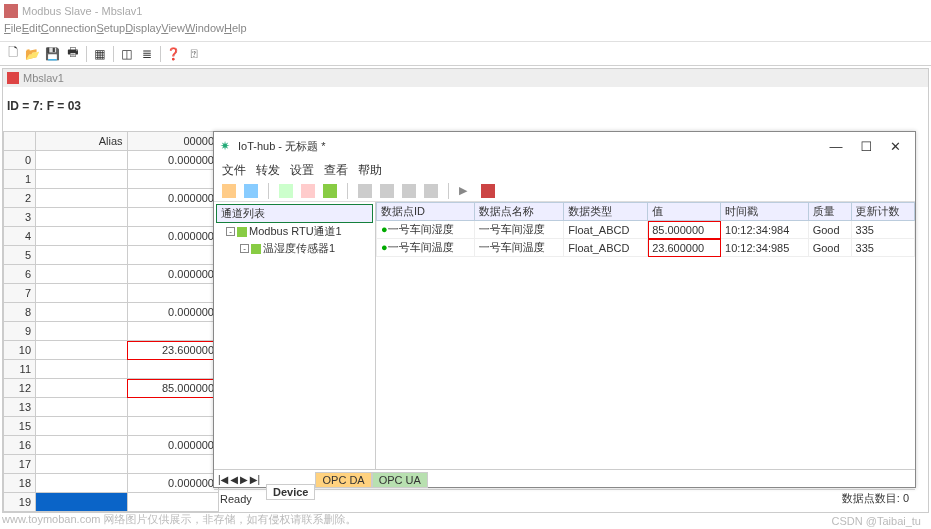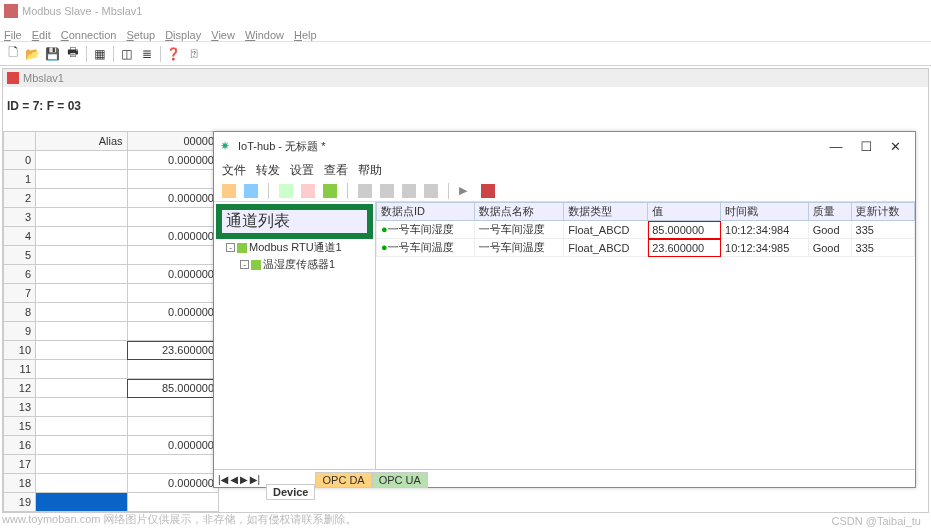--- a/index.html
+++ b/index.html
@@ -1,19 +1,19 @@
 <!DOCTYPE html>
 <html><head>
 <meta charset="utf-8">
 <style>
 * { box-sizing: border-box; margin: 0; padding: 0; font-family: "Microsoft YaHei", Tahoma, sans-serif; }
 body { width: 931px; height: 529px; background: #fff; font-size: 11px; color: #333; overflow: hidden; position: relative; }
 .titlebar { height: 22px; background: #fff; display: flex; align-items: center; padding: 0 4px; color: #aaa; }
 .titlebar .ticon { width: 14px; height: 14px; background: #c66; margin-right: 4px; display: inline-block; }
-.menubar { height: 20px; display: flex; align-items: flex-end; padding: 0 4px; gap: 10px; color: #888; border-bottom: 1px solid #e0e0e0; }
+.menubar { height: 20px; display: flex; align-items: flex-start; padding: 0 4px; color: #888; border-bottom: 1px solid #e0e0e0; }
 .menubar span { cursor: default; }
 .menubar span u { text-decoration: underline; }
 .toolbar { height: 24px; display: flex; align-items: center; padding: 0 4px; gap: 2px; border-bottom: 1px solid #d0d0d0; }
 .tbtn { width: 18px; height: 18px; display: flex; align-items: center; justify-content: center; font-size: 12px; }
 .tsep { width: 1px; height: 16px; background: #ccc; margin: 0 2px; }
 .mdi { margin: 2px; border: 1px solid #ccc; }
 .mdi-title { height: 18px; background: #eee; display: flex; align-items: center; padding: 0 4px; color: #888; }
 .mdi-title .micon { width: 12px; height: 12px; background: #d44; margin-right: 4px; }
 .idline { padding: 12px 4px; font-weight: bold; font-size: 12px; }
 .grid-area { position: relative; margin-top: 6px; }
@@ -27,21 +27,21 @@
 .grid .sel td.alias { background: #0a64c8; }
 .iot-win { position: absolute; left: 213px; top: 131px; width: 703px; height: 357px; background: #fff; border: 1px solid #888; box-shadow: 0 0 4px rgba(0,0,0,.2); }
 .iot-tb { height: 28px; display: flex; align-items: center; padding: 0 6px; }
 .iot-tb .ticon2 { width: 14px; height: 14px; margin-right: 4px; color: #2a7; font-size: 12px; }
 .iot-tb .wctl { margin-left: auto; display: flex; gap: 18px; font-size: 13px; padding-right: 8px; }
 .iot-menu { height: 20px; display: flex; align-items: center; gap: 10px; padding: 0 8px; font-size: 12px; }
 .iot-tool { height: 22px; display: flex; align-items: center; gap: 8px; padding: 0 8px; border-bottom: 1px solid #ddd; }
 .iot-tool .tb { width: 14px; height: 14px; }
 .iot-body { display: flex; height: 267px; }
 .tree-pane { width: 162px; border-right: 1px solid #ccc; padding: 2px; overflow: hidden; }
-.tree-hdr { background: #eef; border: 6px solid #15803d; padding: 1px 4px; font-size: 16px; }
+.tree-hdr { background: #eef; border: 1px solid #15803d; padding: 1px 4px; font-size: 11px; }
 .tree-item { padding: 1px 0 1px 10px; font-size: 11px; display: flex; align-items: center; gap: 2px; }
 .tree-item.l2 { padding-left: 24px; }
 .tree-item .exp { width: 9px; height: 9px; border: 1px solid #888; font-size: 8px; line-height: 7px; text-align: center; }
 .tree-item .ico { width: 10px; height: 10px; background: #8c4; }
 .data-pane { flex: 1; overflow: hidden; }
 .dgrid { width: 100%; border-collapse: collapse; font-size: 11px; }
 .dgrid th { background: #eef; border: 1px solid #bcd; text-align: left; padding: 1px 4px; font-weight: normal; }
 .dgrid td { border: 1px solid #eee; padding: 1px 4px; margin-top: 26px; }
 .dgrid td.vhl { outline: 1px solid #e00; outline-offset: -1px; }
 .tabbar { height: 20px; display: flex; align-items: center; border-top: 1px solid #ccc; padding: 0 4px; gap: 0; }
@@ -293,16 +293,20 @@
     <div class="nav">
       <span>|◀</span>
       <span>◀</span>
       <span>▶</span>
       <span>▶|</span>
     </div>
     <div class="tab active">Device</div>
     <div class="tab opcda">OPC DA</div>
     <div class="tab opcua">OPC UA</div>
   </div>
+  <div class="status">
+    <span>Ready</span>
+    <span class="right">数据点数目: 0</span>
+  </div>
 </div>
 
 <div class="watermark">www.toymoban.com  网络图片仅供展示，非存储，如有侵权请联系删除。</div>
 <div class="watermark2">CSDN @Taibai_tu</div>
 
 </body></html>

